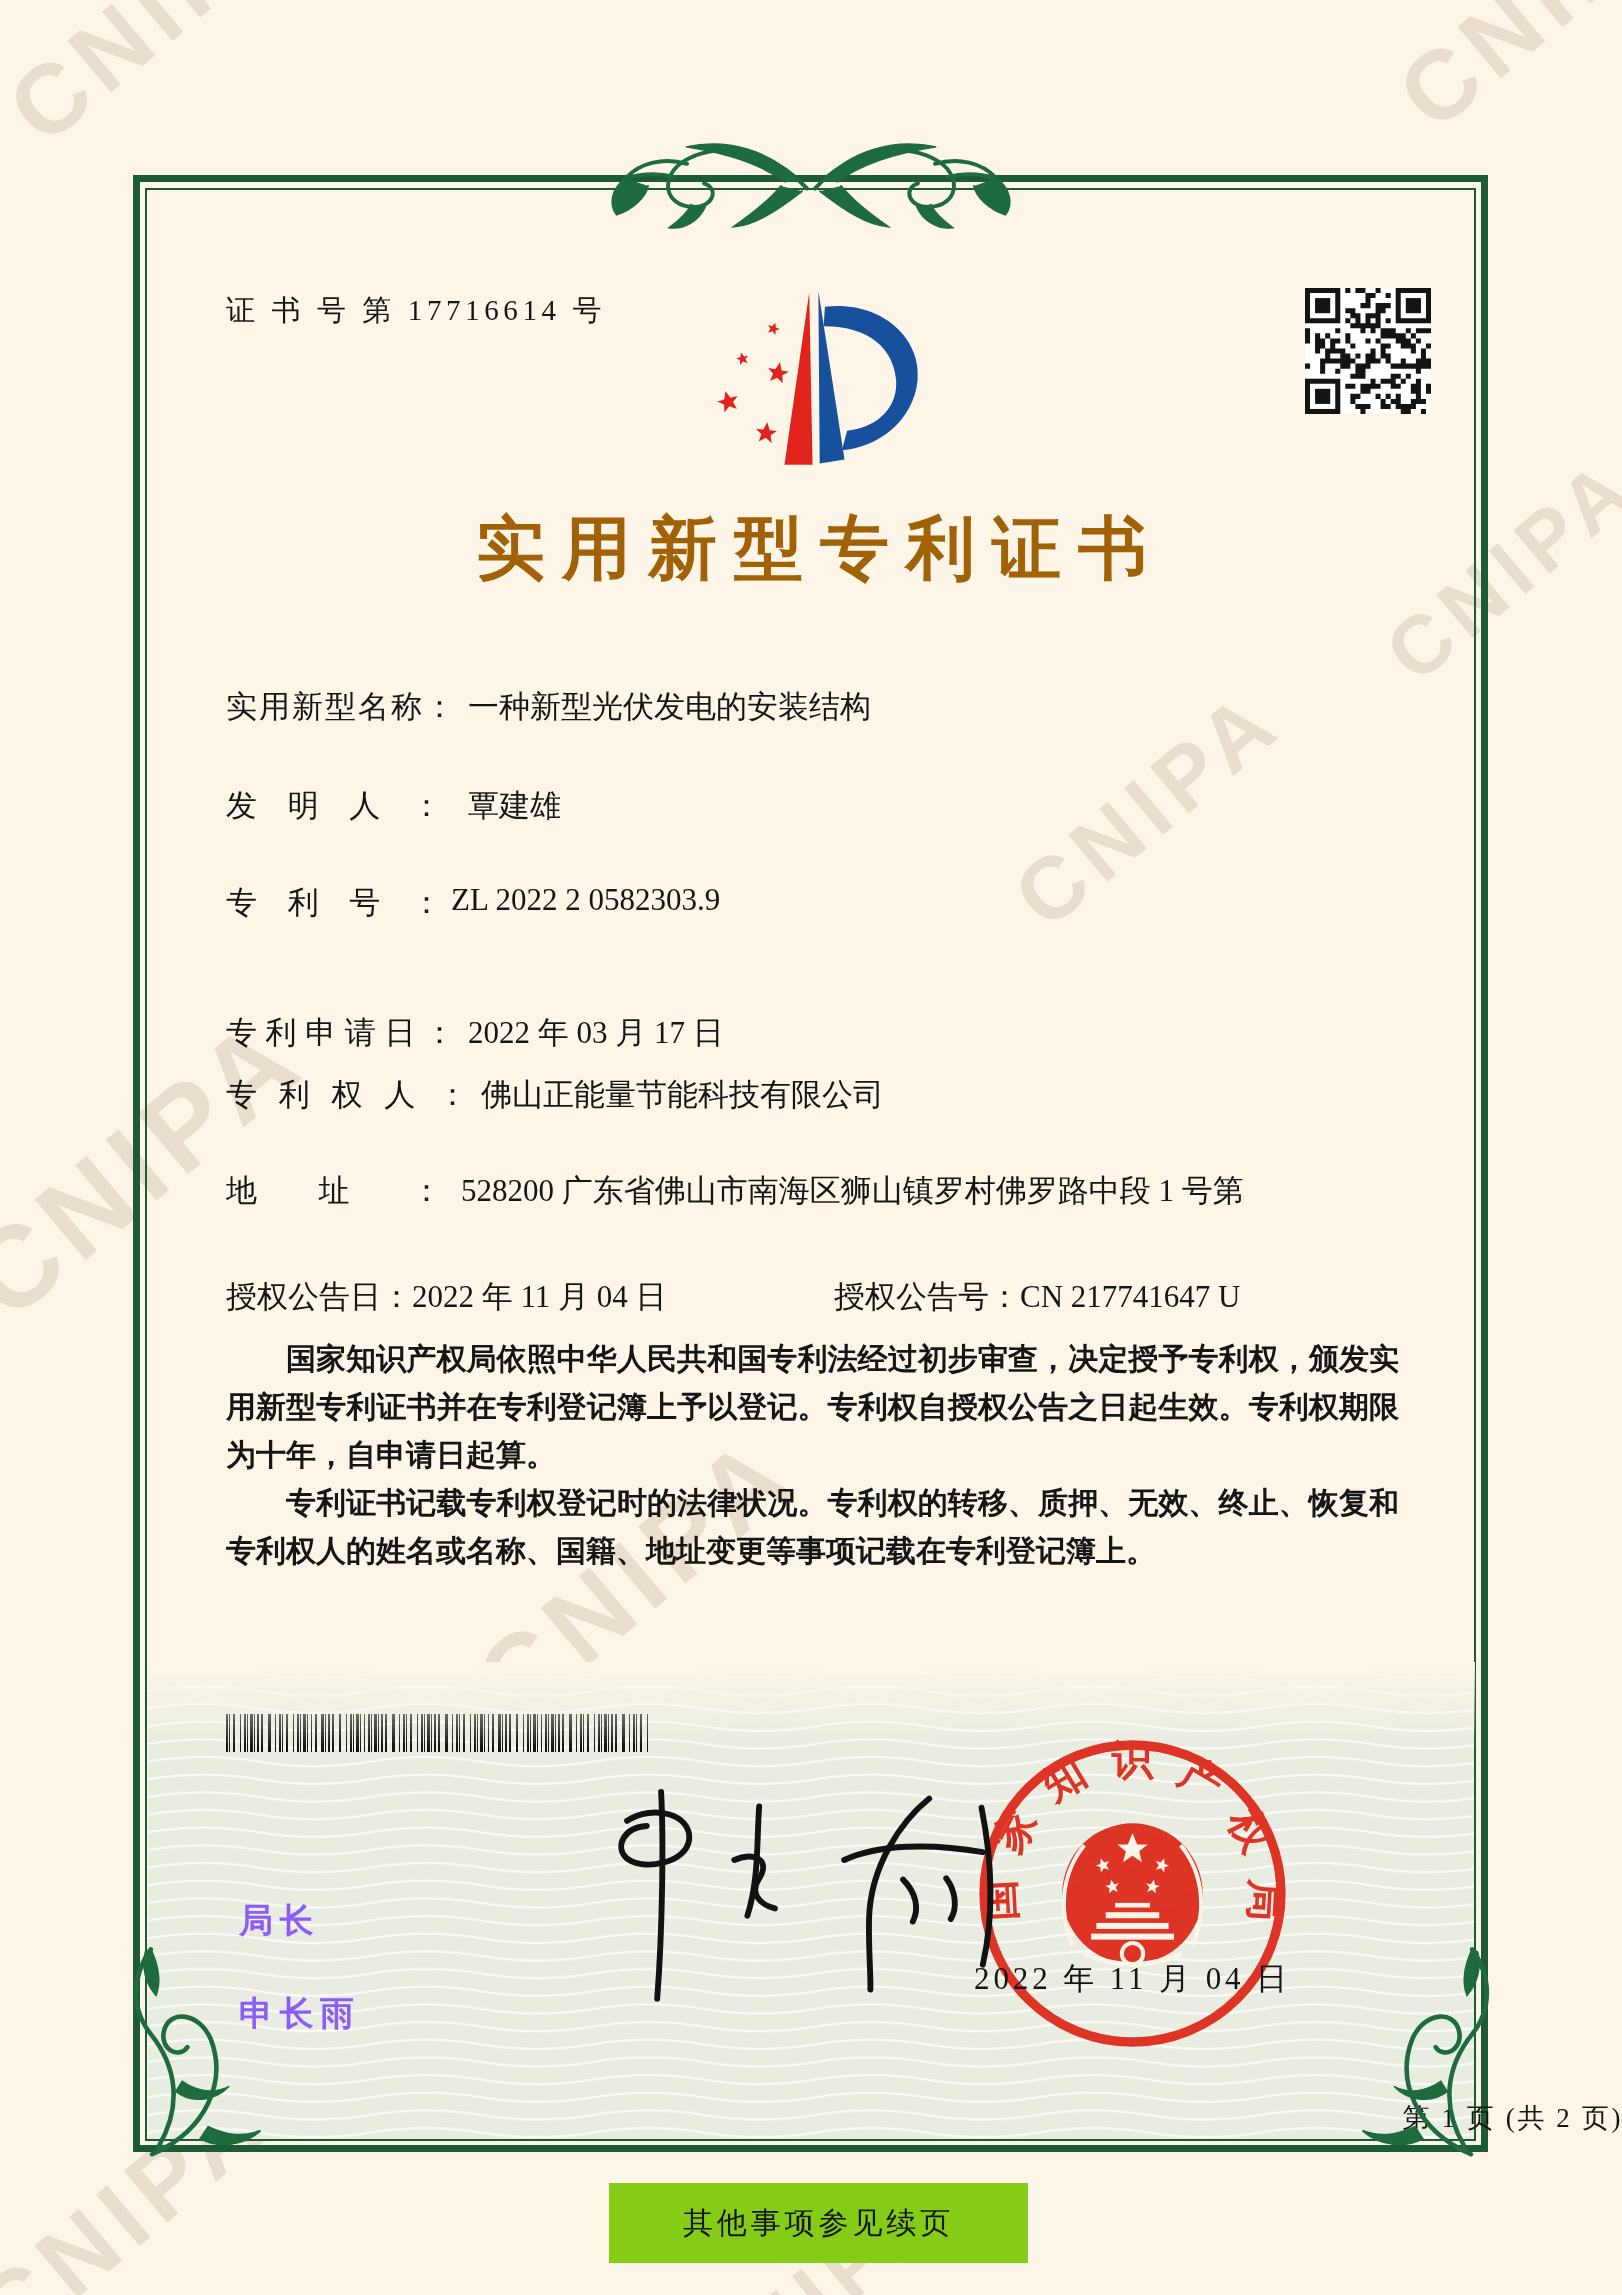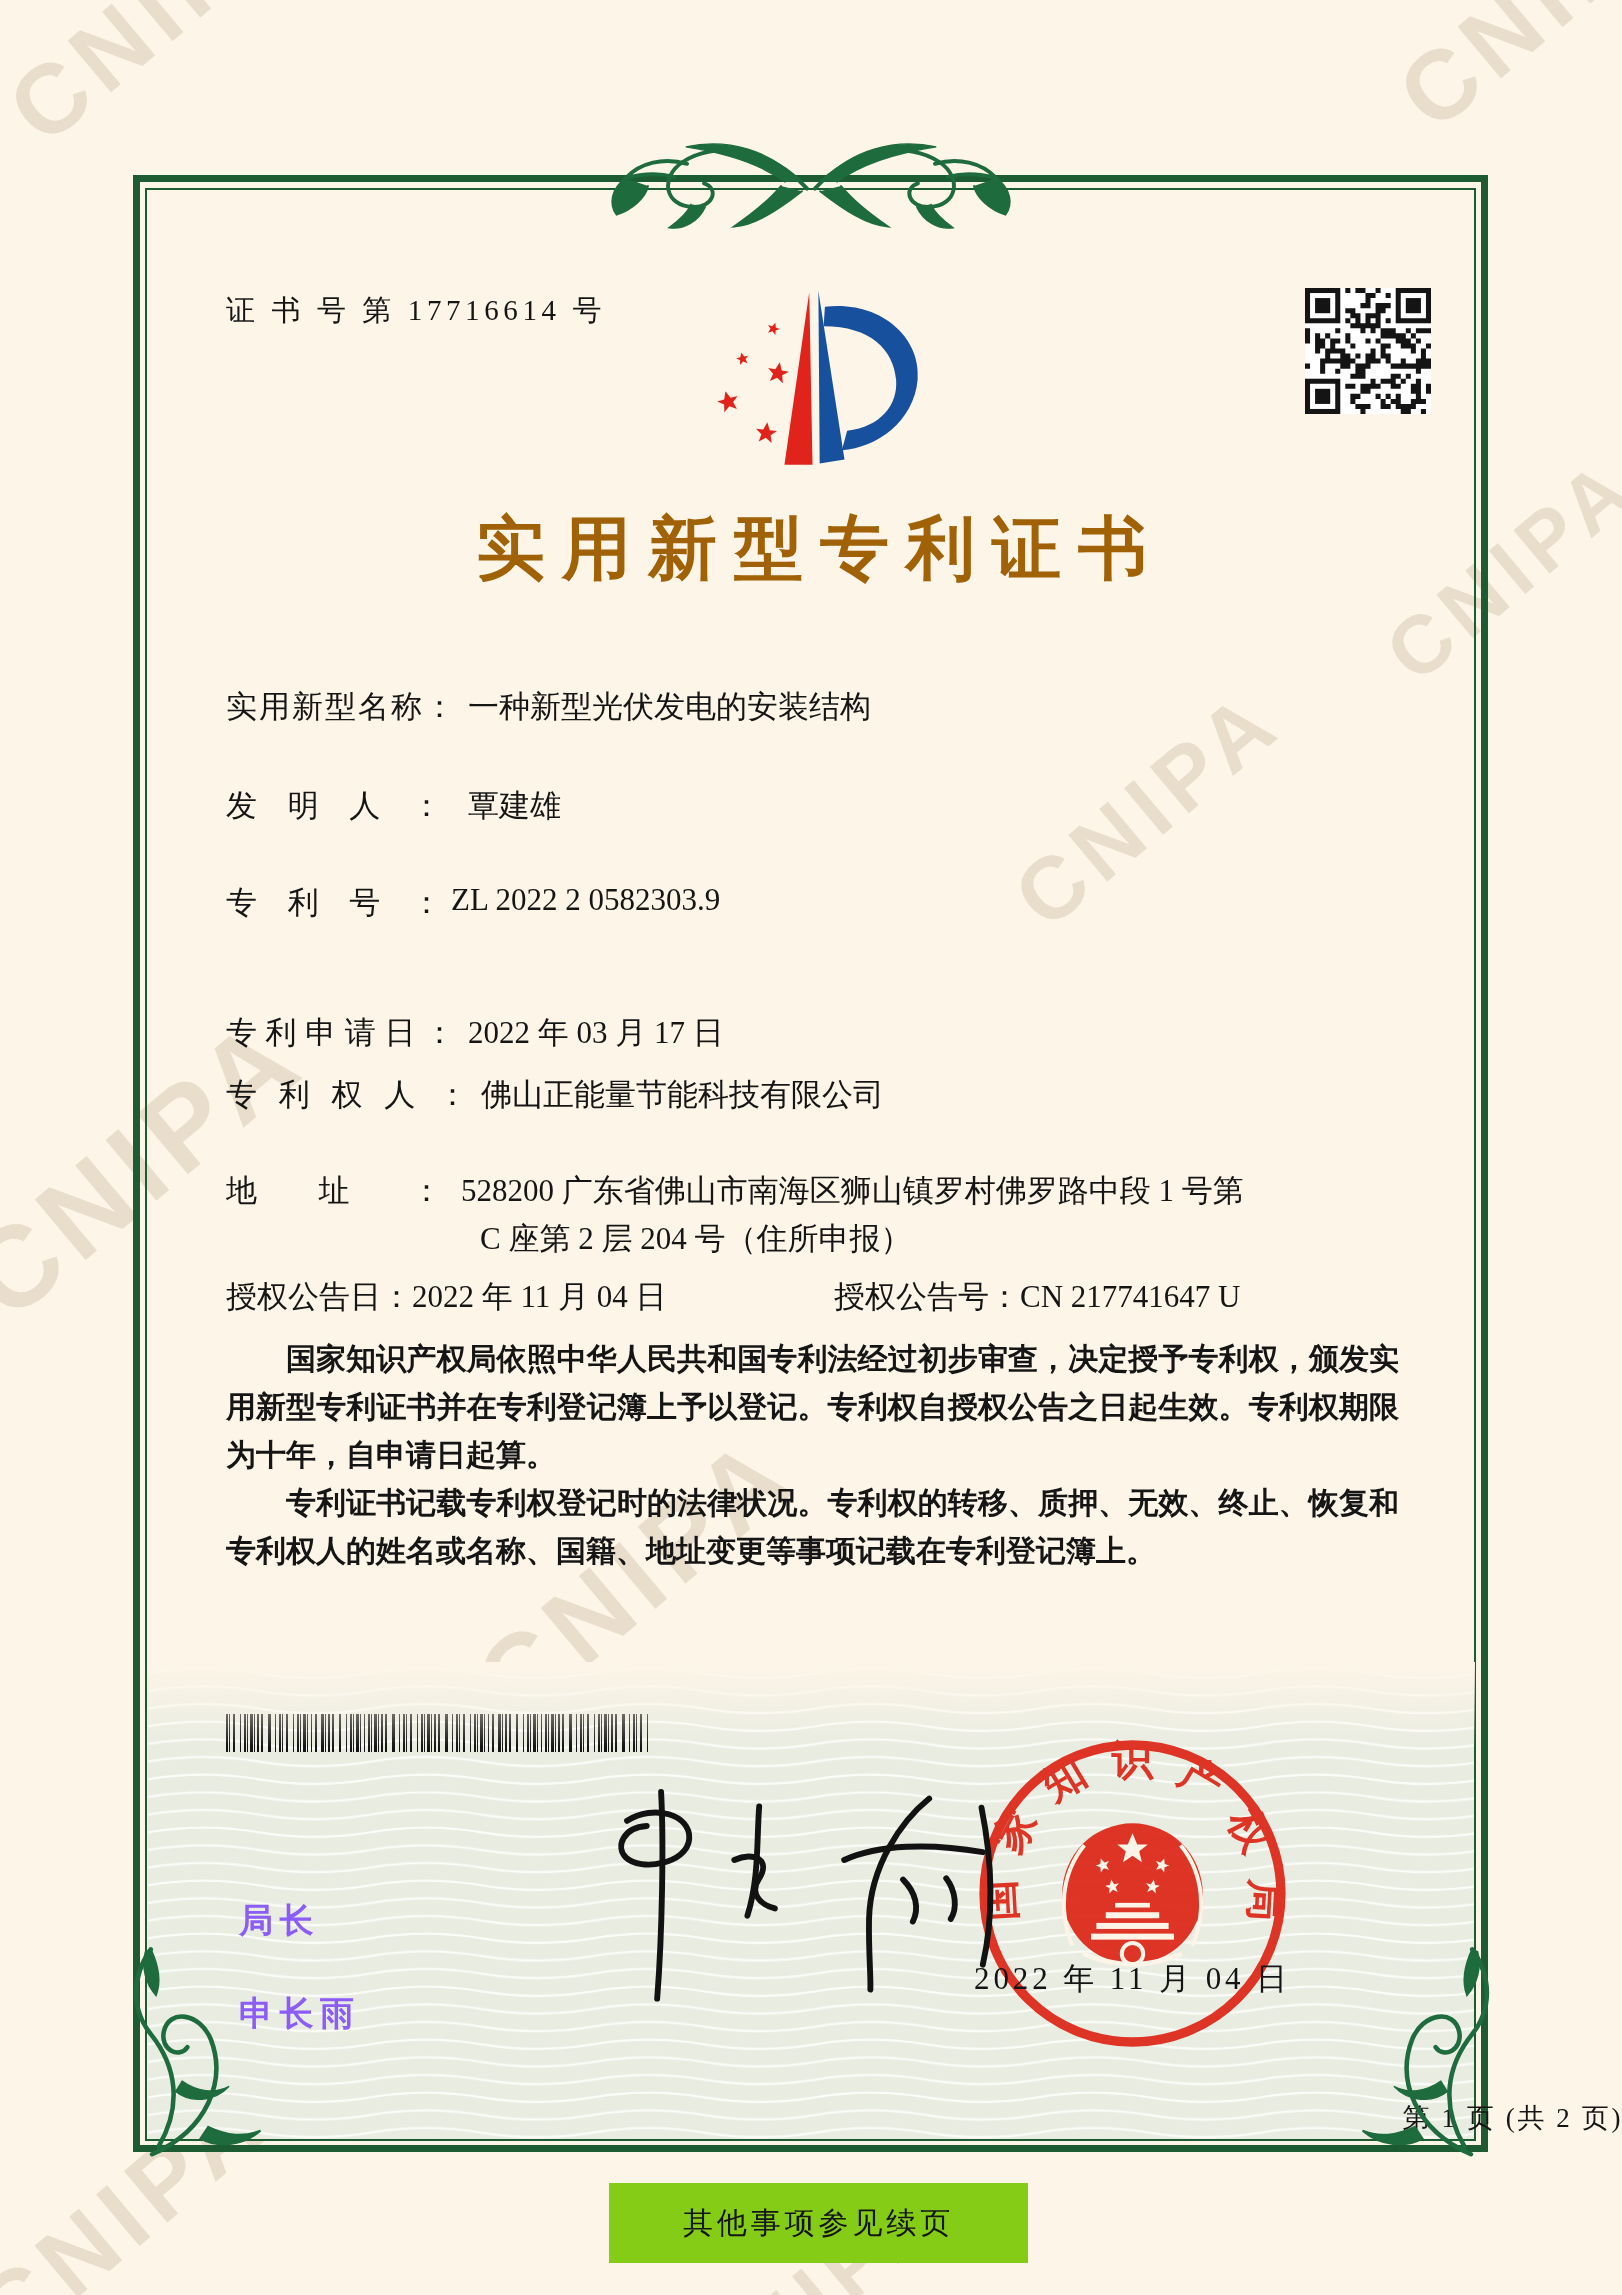--- a/index.html
+++ b/index.html
@@ -152,23 +152,20 @@
     <span class="lbl w330">专利号：</span><span class="val" style="margin-left:9px;">ZL 2022 2 0582303.9</span>
   </div>
   <div class="row" style="top:1012px;">
     <span class="lbl w350">专利申请日：</span><span class="val">2022 年 03 月 17 日</span>
   </div>
   <div class="row" style="top:1074px;">
     <span class="lbl w370">专利权人：</span><span class="val">佛山正能量节能科技有限公司</span>
   </div>
   <div class="row" style="top:1170px;">
     <span class="lbl w330">地址：</span><span class="val" style="margin-left:19px;">528200 广东省佛山市南海区狮山镇罗村佛罗路中段 1 号第</span>
-  </div>
-  <div class="row" style="top:1218px;left:480px;">
-    <span>C 座第 2 层 204 号（住所申报）</span>
   </div>
   <div class="row" style="top:1276px;">
     <span>授权公告日：</span><span>2022 年 11 月 04 日</span>
   </div>
   <div class="row" style="top:1276px;left:834px;">
     <span>授权公告号：</span><span>CN 217741647 U</span>
   </div>
 
   <div class="body-par">
     <p>国家知识产权局依照中华人民共和国专利法经过初步审查，决定授予专利权，颁发实用新型专利证书并在专利登记簿上予以登记。专利权自授权公告之日起生效。专利权期限为十年，自申请日起算。</p>

